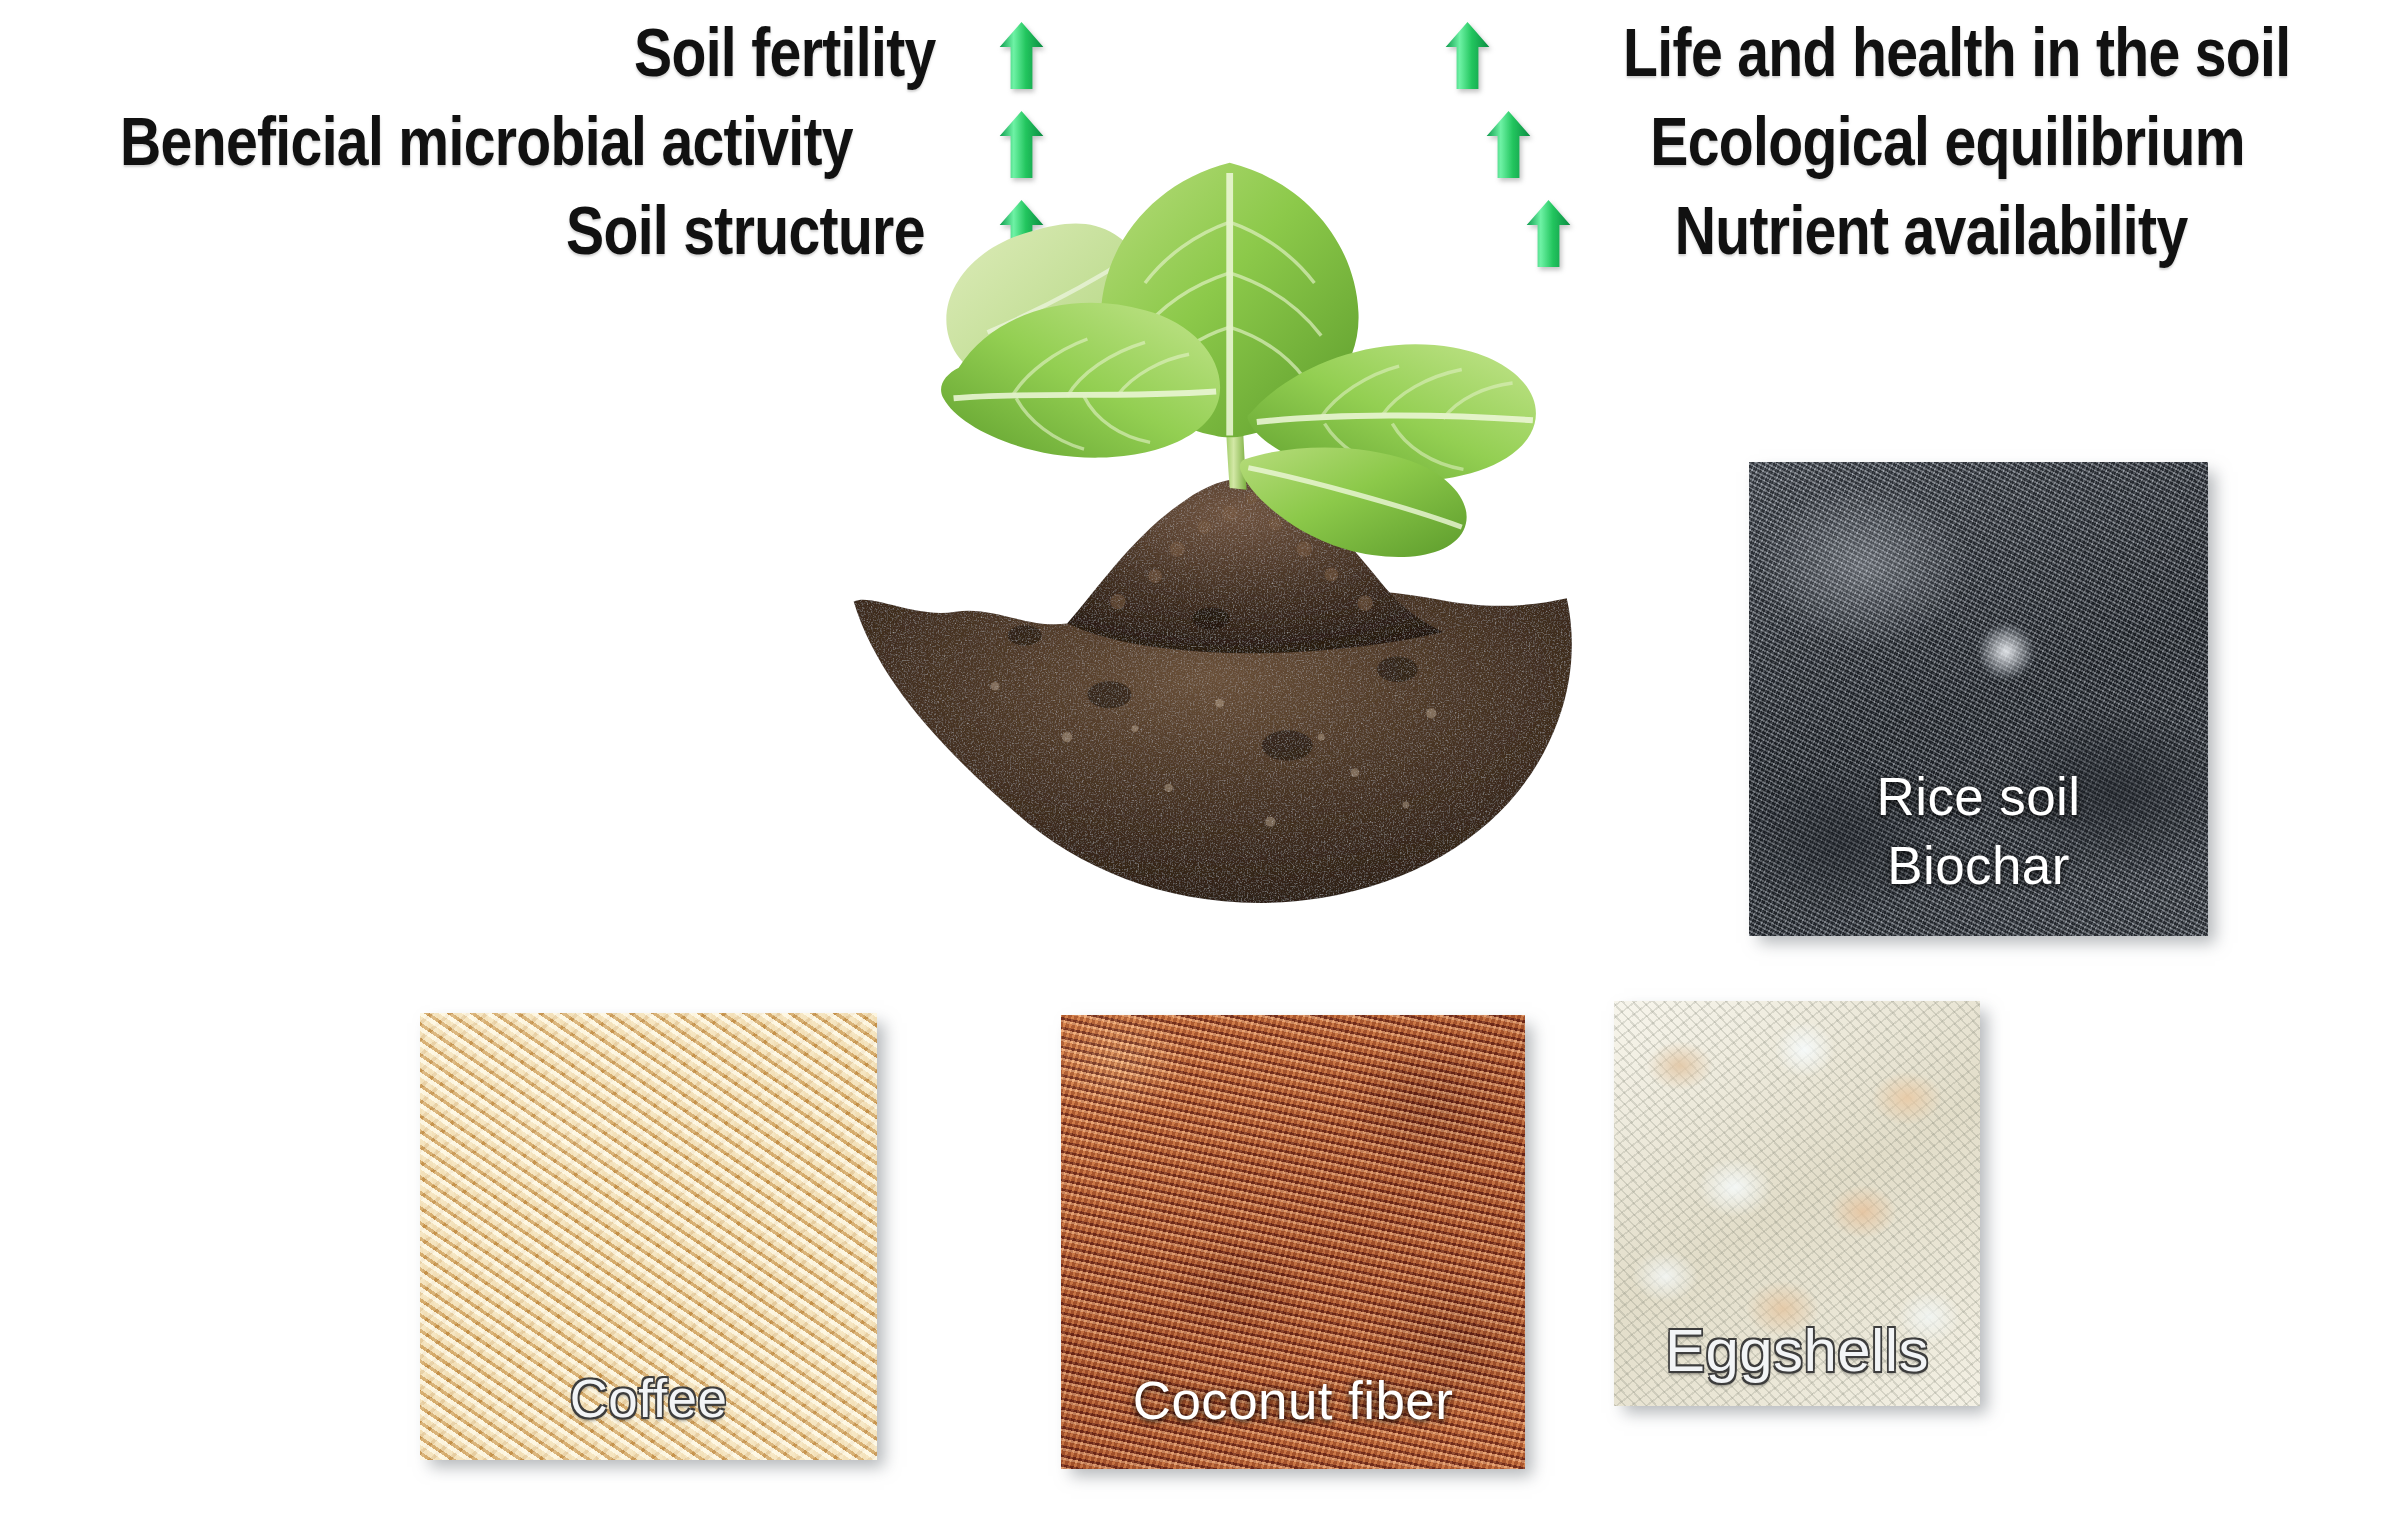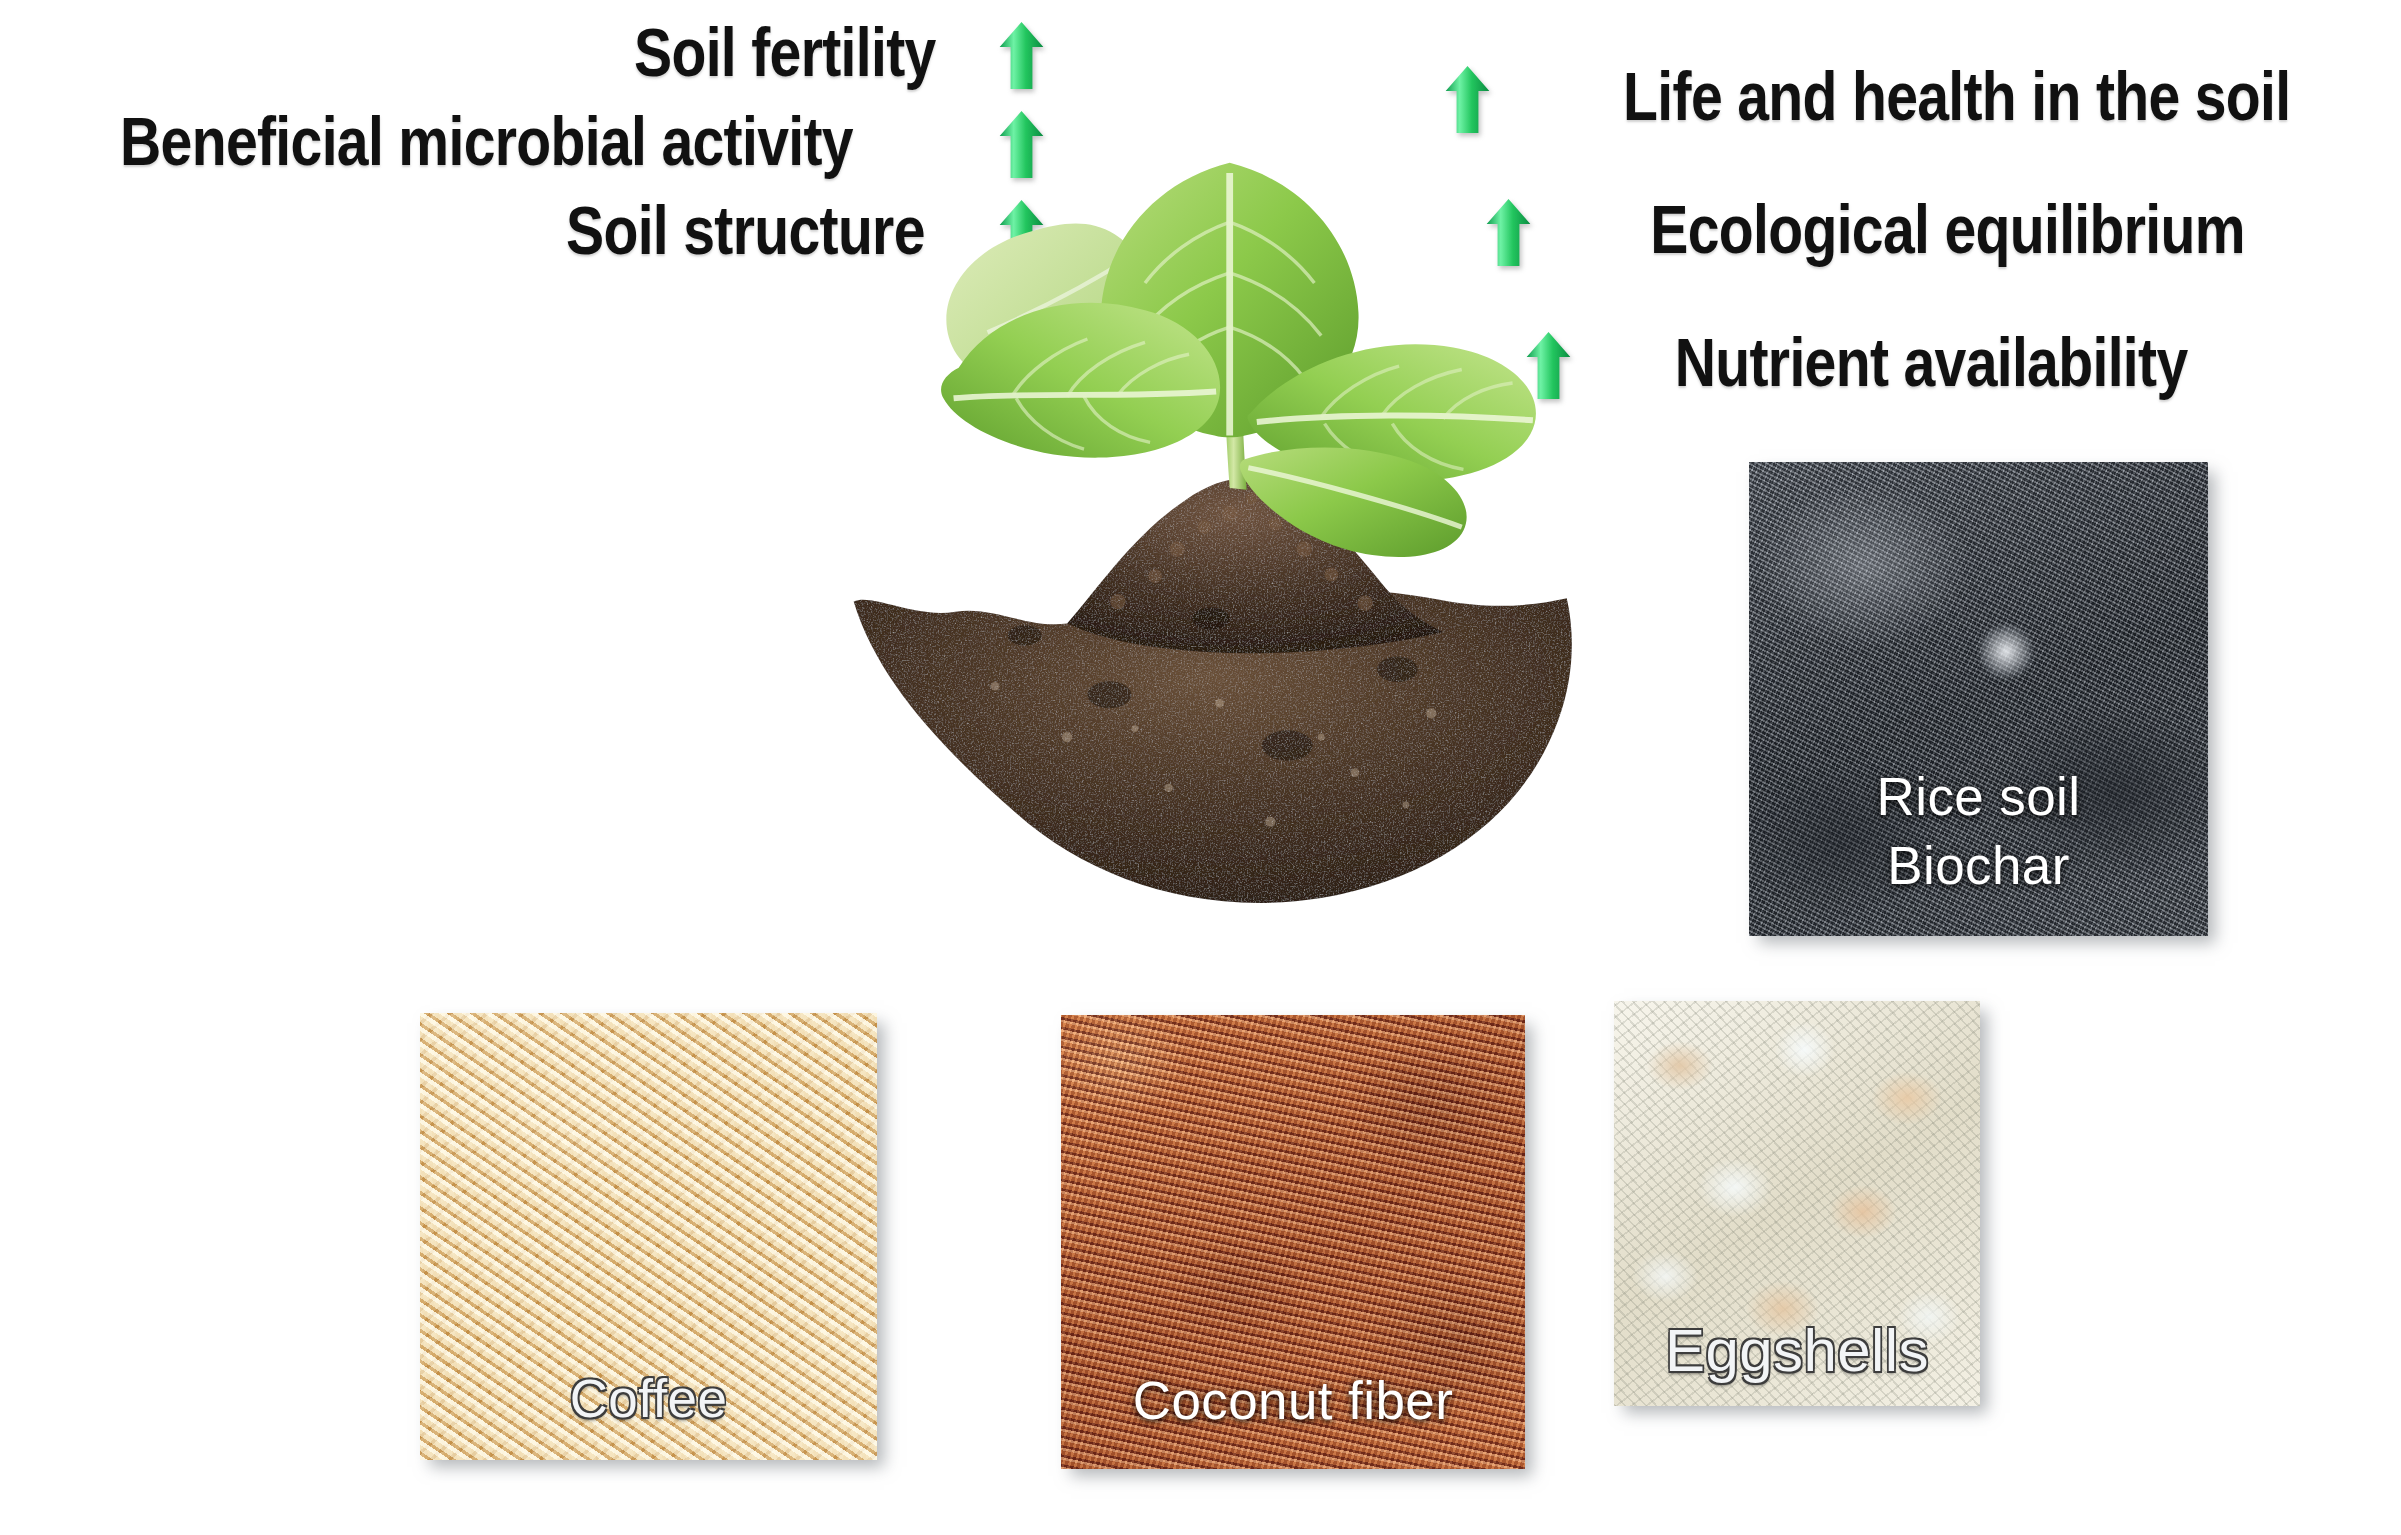--- a/index.html
+++ b/index.html
@@ -31,21 +31,21 @@
     letter-spacing:-0.8px;
     transform:scaleX(0.84);
     transform-origin:left center;
     text-shadow:0 1.7px 2.5px rgba(120,120,120,.35);
   }
   .benefit-text.rt{transform-origin:right center;}
 
   #benefits-left{left:34px;top:1.7px;}
   #benefits-left .benefit-line{justify-content:flex-end;width:1016px;}
   #benefits-right{right:34px;top:1.7px;}
-  #benefits-right .benefit-line{justify-content:flex-start;width:847px;margin-top:44px;}
+  #benefits-right .benefit-line{justify-content:flex-start;width:847px;}
 
   
   .arrow-up{
     position:relative;
     width:47px;height:71px;
     flex:0 0 auto;
     margin:0 5.1px;
     filter:drop-shadow(2.5px 3.4px 2.5px rgba(120,120,120,.45));
   }
   .arrow-up svg{display:block;width:100%;height:100%;}

